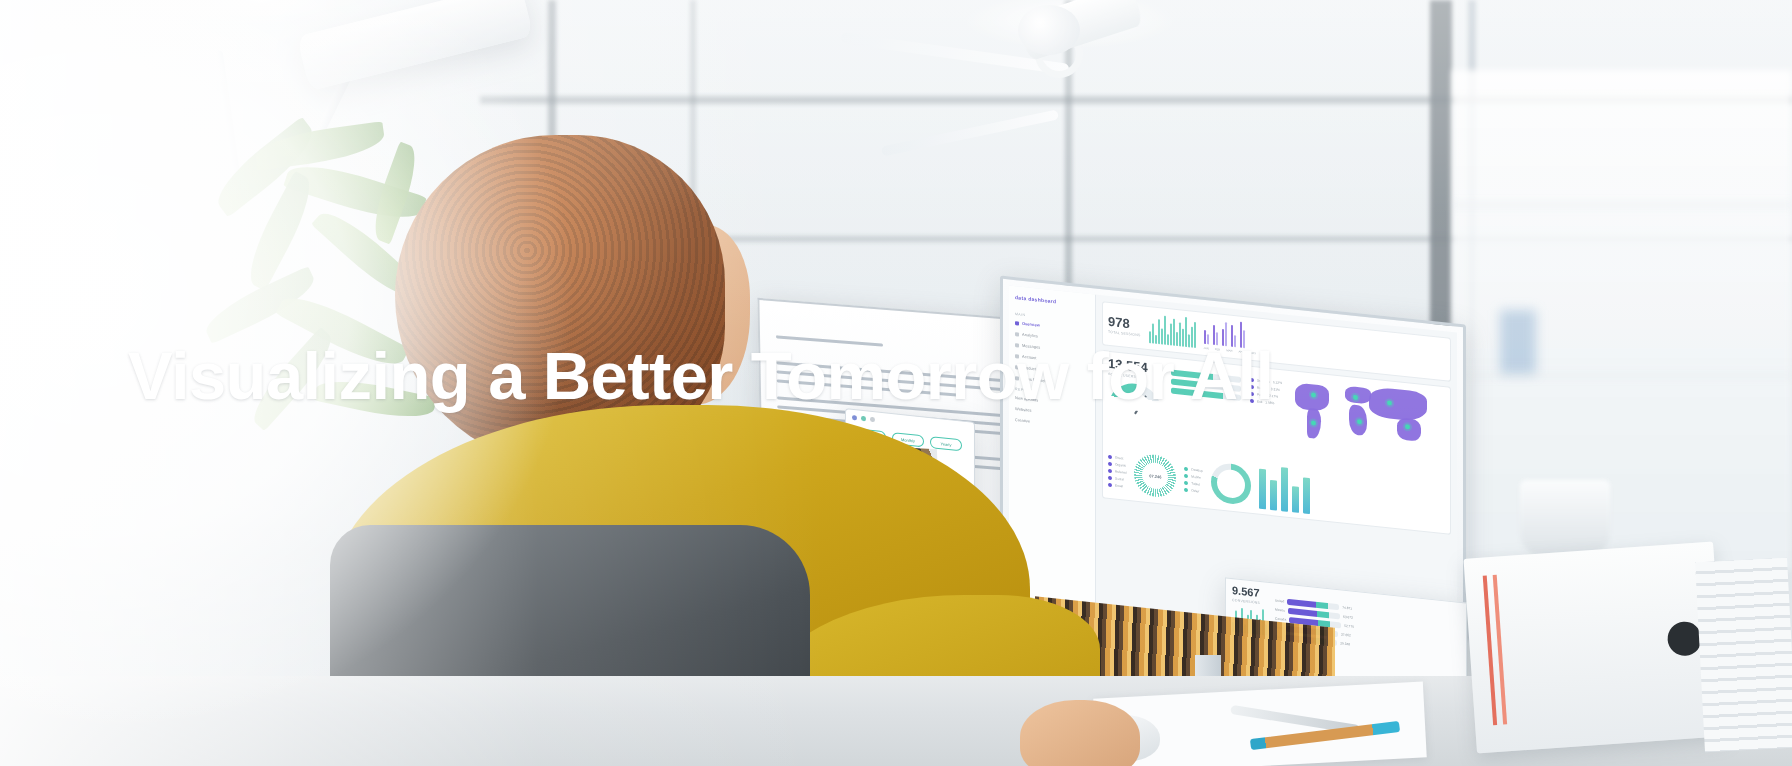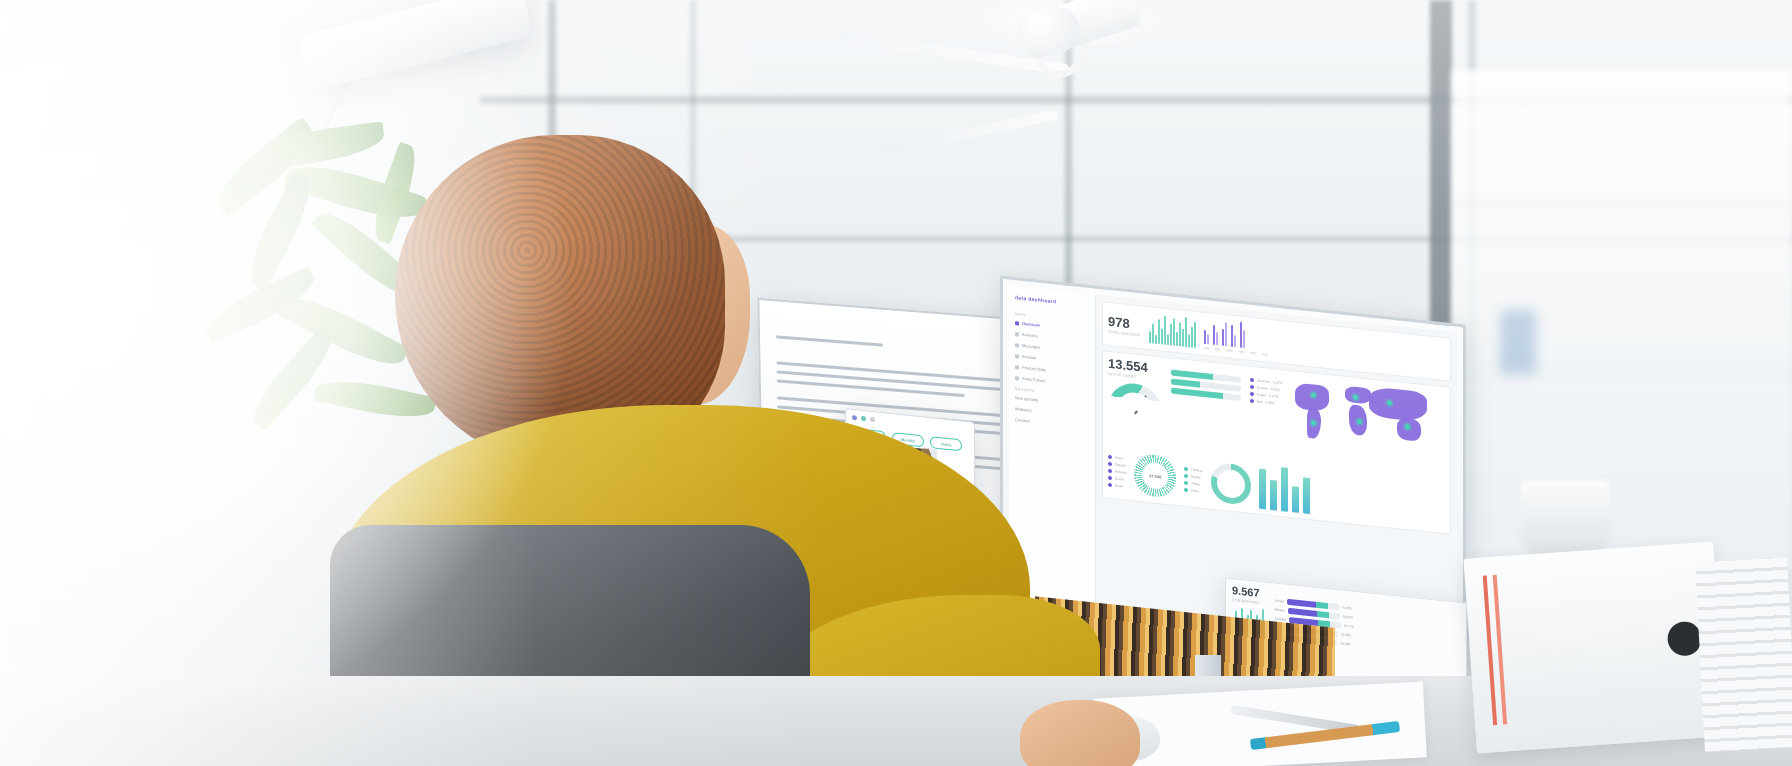--- a/index.html
+++ b/index.html
@@ -600,14 +600,15 @@
     <div class="paper"></div>
     <div class="mouse"></div>
     <div class="pen"></div>
     <div class="pencil"></div>
     <div class="hand"></div>
   </div>
 
   <div class="scrim"></div>
   <div class="scrim-top"></div>
 
+  <h1 class="headline">Visualizing a Better Tomorrow for All</h1>
 
 </div>
 
 </body></html>

